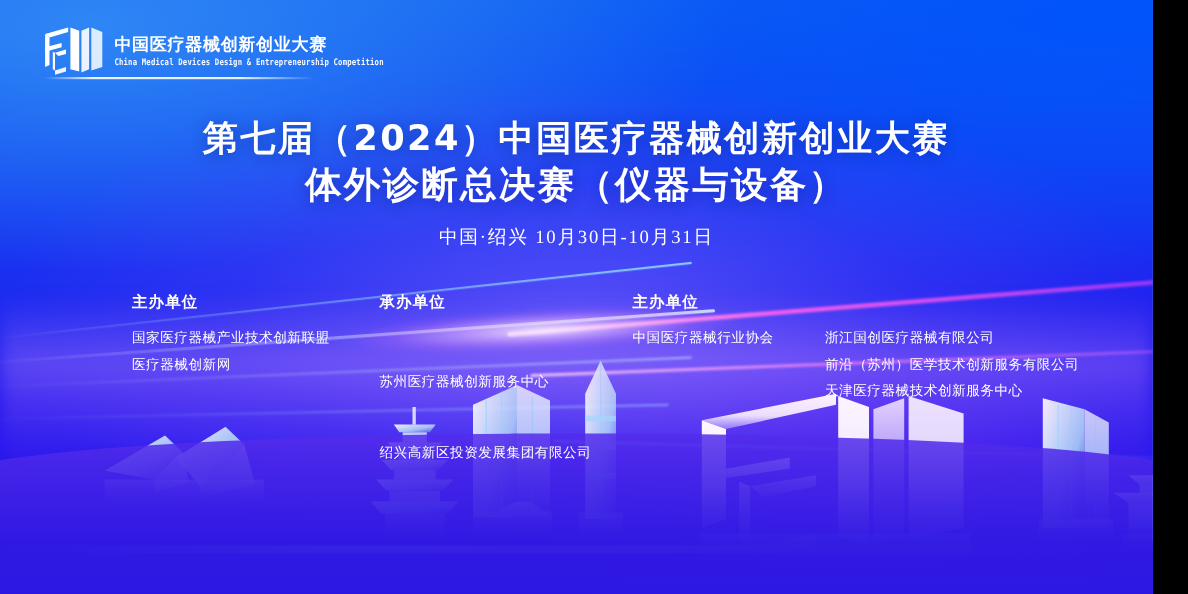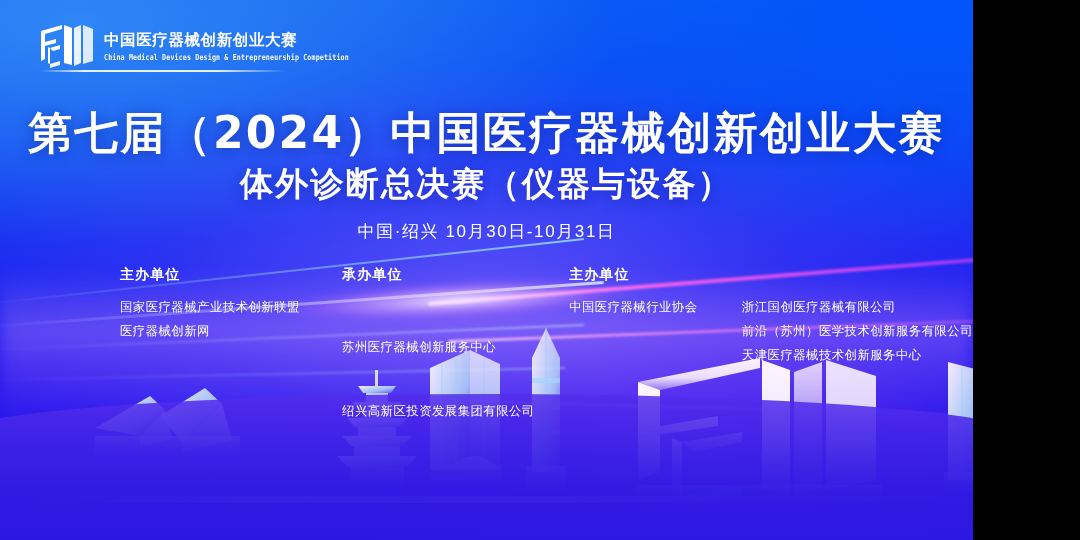--- a/index.html
+++ b/index.html
@@ -1,18 +1,18 @@
 <!DOCTYPE html>
 <html><head>
 <meta charset="utf-8">
 <style>
   html,body{margin:0;padding:0;background:#000;}
   *{box-sizing:border-box;}
   .stage{
-    position:relative;width:973px;height:540px;overflow:hidden;
+    position:relative;width:1048px;height:540px;overflow:hidden;
     font-family:"Liberation Sans","DejaVu Sans",sans-serif;
     background:#3b82f6;
   }
   
   .bg-base{position:absolute;inset:0;
     background:
       radial-gradient(120% 90% at 8% 4%, #2f86f5 0%, rgba(47,134,245,0) 46%),
       radial-gradient(110% 80% at 96% 2%, #0054fb 0%, rgba(0,84,251,0) 55%),
       linear-gradient(178deg,#1162f0 0%,#1248f2 22%,#1a2cf0 46%,#2415ee 64%,#2a12e8 100%);
   }
@@ -46,24 +46,24 @@
     font-family:"DejaVu Sans","Liberation Sans",sans-serif;}
   .logo-en{font-size:6.6px;font-weight:bold;color:#fff;letter-spacing:.18px;white-space:nowrap;opacity:.96;
     font-family:"DejaVu Sans Mono","Liberation Mono",monospace;transform:scaleY(1.25);transform-origin:left center;}
   .logo-rule{position:absolute;left:40px;top:70px;width:246px;height:1.5px;
     background:linear-gradient(90deg,rgba(255,255,255,0) 0%,rgba(255,255,255,.9) 18%,rgba(255,255,255,.9) 72%,rgba(255,255,255,0) 100%);}
   
   .titles{position:absolute;left:0;right:0;top:104px;text-align:center;}
   .t1,.t2{color:#fff;font-weight:bold;letter-spacing:2.2px;line-height:1.32;
     font-family:"DejaVu Sans","Liberation Sans",sans-serif;
     text-shadow:0 2px 14px rgba(8,20,120,.45);}
-  .t1{font-size:44px;}
+  .t1{font-size:32px;}
   .t2{font-size:33px;}
   .sub{margin-top:14px;color:#fff;font-size:17px;letter-spacing:1.6px;
-    font-family:Liberation Sans, sans-serif;}
+    font-family:Liberation Serif, serif;}
   
   .orgs{position:absolute;left:0;right:0;top:266px;display:flex;
         padding-left:120px;color:#fff;}
   .org-col{display:flex;flex-direction:column;}
   .c1{width:225px;} .c2{width:230px;gap:40px;} .c3{width:175px;} .c4{width:auto;}
   .org-head{font-size:14px;font-weight:bold;letter-spacing:1.1px;margin-bottom:11px;
     font-family:"DejaVu Sans","Liberation Sans",sans-serif;}
   .org-item{font-size:12.4px;line-height:24px;letter-spacing:.45px;white-space:nowrap;
     font-family:"DejaVu Sans","Liberation Sans",sans-serif;}
   .org-head.ghost{visibility:hidden;}

